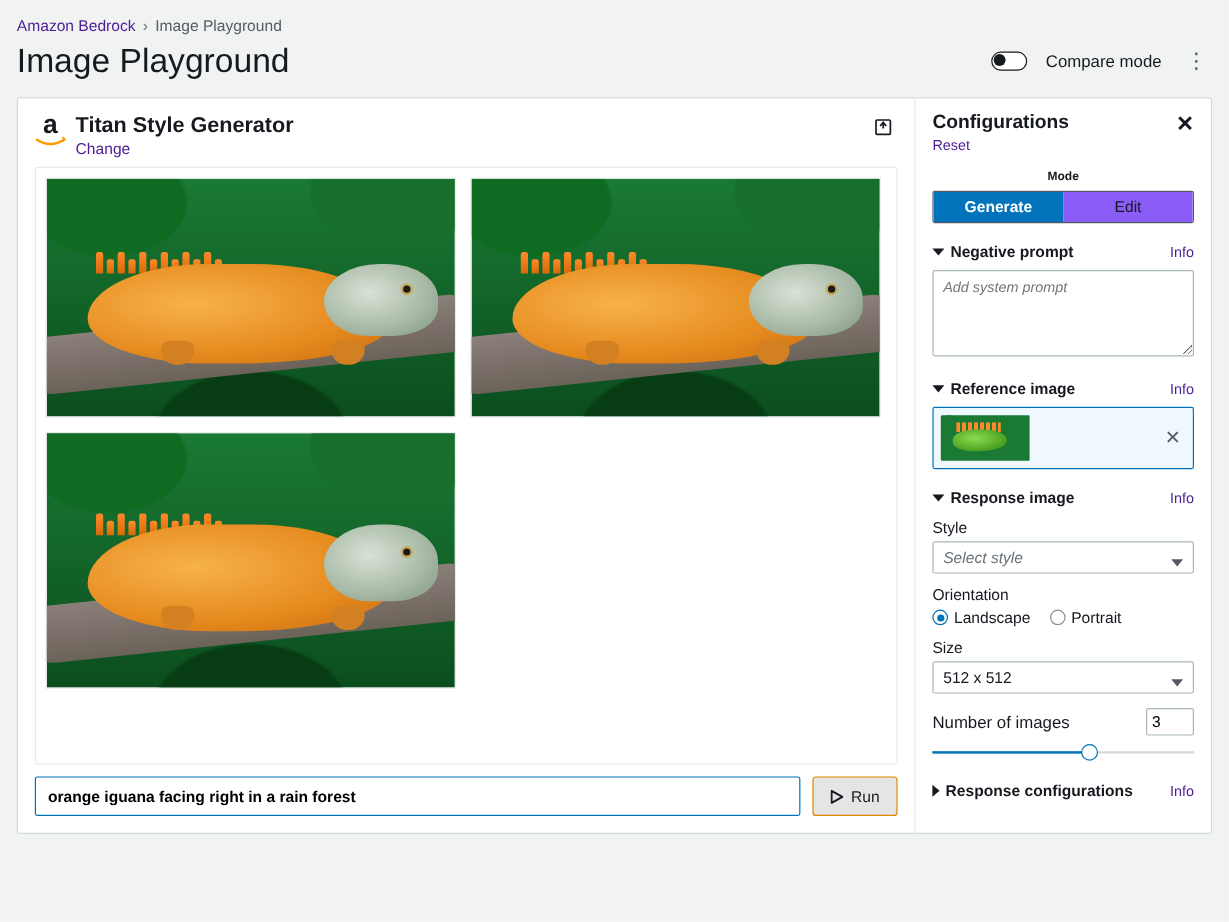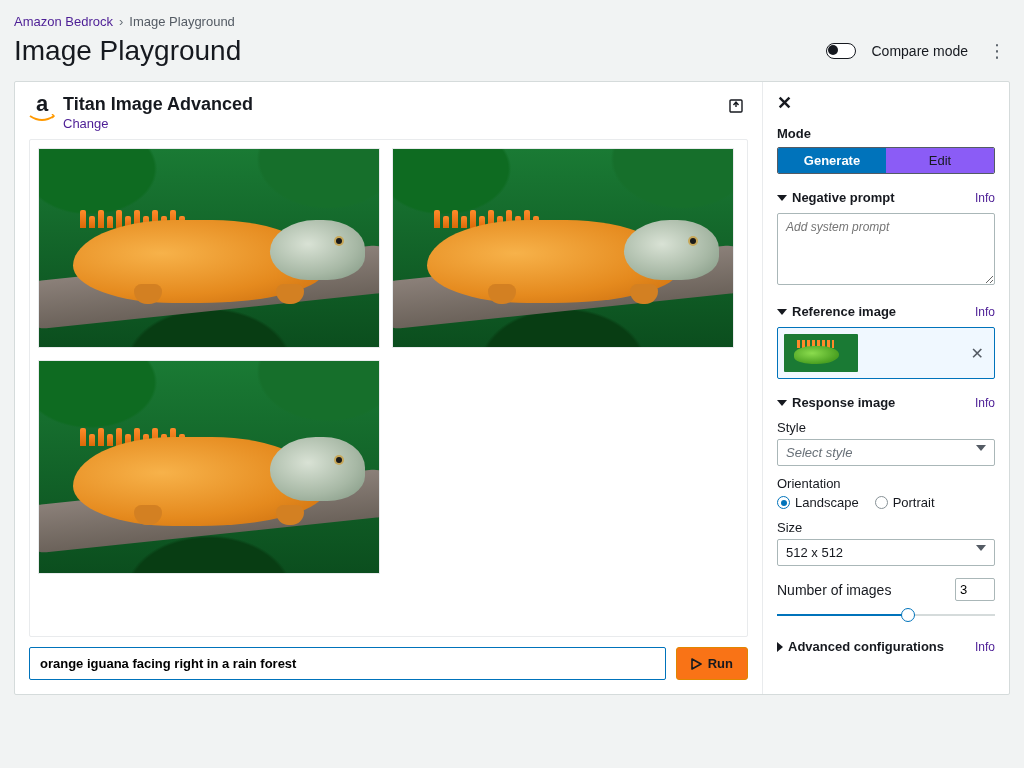--- a/index.html
+++ b/index.html
@@ -64,30 +64,30 @@
   .spikes { position:absolute; left:12%; right:26%; bottom:60%; height:20px; display:flex; gap:3px; align-items:flex-end;}
   .spikes span { width:6px; background:linear-gradient(180deg,#ff8a2a,#d96a08); border-radius:2px 2px 0 0; }
   .spikes span:nth-child(odd){height:18px;} .spikes span:nth-child(even){height:12px;}
   .legs { position:absolute; bottom:14%; left:28%; width:50%; height:18%; }
   .legs span { position:absolute; width:28px; height:20px; background:#d38022; border-radius:8px 8px 14px 14px; }
   .legs span:nth-child(1){left:0;} .legs span:nth-child(2){right:0;}
 
   
   .prompt-row { display:flex; gap:10px; margin-top:10px; }
   .prompt-input { flex:1; border:1px solid #0073bb; border-radius:2px; padding:8px 10px; font-size:13px; outline:none;font-weight:bold; }
-  .run-btn { background:#f97316; border:1px solid #e08700; color:#16191f; font-weight:700; padding:6px 14px; border-radius:3px; display:flex; align-items:center; gap:6px; cursor:pointer; font-size:13px;}
+  .run-btn { background:#e5e5e5; border:1px solid #e08700; color:#16191f; font-weight:400; padding:6px 14px; border-radius:3px; display:flex; align-items:center; gap:6px; cursor:pointer; font-size:13px;}
   .run-btn svg { display:block; }
 
   
   .cfg-header { display:flex; align-items:flex-start; justify-content:space-between; }
   .cfg-title { font-size:16px; font-weight:700; }
   .cfg-close { font-size:18px; font-weight:700; cursor:pointer; line-height:1; }
   .cfg-reset { font-size:12px; }
 
-  .cfg-section-label { font-size:13px; font-weight:700; margin-top:14px; margin-bottom:6px;}
+  .cfg-section-label { font-size:10px; font-weight:700; margin-top:14px; margin-bottom:6px;text-align:center;}
   .segmented { display:flex; border:1px solid #545b64; border-radius:2px; overflow:hidden; }
   .segmented div { flex:1; text-align:center; padding:5px 0; font-size:13px; cursor:pointer; }
   .segmented .active { background:#0073bb; color:#fff; font-weight:600;}
   .segmented .inactive { background:#8b5cf6; }
 
   .collapsible { margin-top:16px; }
   .collapsible-head { display:flex; align-items:center; justify-content:space-between; cursor:pointer; }
   .collapsible-head .lft { display:flex; align-items:center; gap:5px; font-weight:700; font-size:13px;}
   .tri { width:0;height:0;border-left:5px solid transparent;border-right:5px solid transparent;border-top:6px solid #16191f; }
   .tri-right { width:0;height:0;border-top:5px solid transparent;border-bottom:5px solid transparent;border-left:6px solid #16191f; }
@@ -97,21 +97,21 @@
 
   .ref-box { border:1px solid #0073bb; background:#f0f8ff; border-radius:2px; margin-top:8px; padding:6px; display:flex; align-items:center; gap:6px; position:relative;}
   .ref-thumb { width:74px; height:38px; background:#1a7a34; position:relative; overflow:hidden; border-radius:1px;}
   .ref-thumb .mini-body { position:absolute; left:14%; bottom:20%; width:60%; height:48%; background:radial-gradient(ellipse at 40% 40%, #8bdc4e 0%, #4aa021 70%); border-radius:45% 45% 50% 40%;}
   .ref-thumb .mini-spikes{position:absolute; left:18%; bottom:62%; width:50%; height:8px; background:repeating-linear-gradient(90deg,#ff8a2a 0 3px,transparent 3px 5px);}
   .ref-check { width:14px; height:14px; border:2px solid #1d8102; border-radius:50%; display:flex; align-items:center; justify-content:center; position:absolute; top:6px; left:6px; background:#fff;}
   .ref-check::after{content:""; width:6px; height:3px; border-left:2px solid #1d8102; border-bottom:2px solid #1d8102; transform:rotate(-45deg) translate(0,-1px);}
   .ref-remove { margin-left:auto; font-size:16px; color:#545b64; cursor:pointer; padding:2px 4px;}
 
   .field-label { font-size:13px; margin-top:10px; margin-bottom:4px; display:block;}
-  .select { width:100%; border:1px solid #aab7b8; border-radius:2px; padding:5px 8px; font-size:13px; display:flex; justify-content:space-between; align-items:flex-start; cursor:pointer; background:#fff;}
+  .select { width:100%; border:1px solid #aab7b8; border-radius:2px; padding:5px 8px; font-size:13px; display:flex; justify-content:space-between; align-items:flex-end; cursor:pointer; background:#fff;}
   .select .ph { color:#687078; font-style:italic; }
   .select .caret { width:0;height:0;border-left:5px solid transparent;border-right:5px solid transparent;border-top:6px solid #545b64;}
 
   .radio-row { display:flex; gap:16px; margin-top:4px;}
   .radio-item { display:flex; align-items:center; gap:5px; font-size:13px; cursor:pointer;}
   .radio { width:13px; height:13px; border:1.5px solid #0073bb; border-radius:50%; display:inline-flex; align-items:center; justify-content:center;}
   .radio.unchecked { border-color:#879196; }
   .radio .dot { width:6px; height:6px; background:#0073bb; border-radius:50%;}
 
   .num-row { display:flex; align-items:center; justify-content:space-between; margin-top:12px;}
@@ -148,21 +148,21 @@
         <div class="brand-logo">
           <span class="brand-a">a</span>
           <span class="brand-smile">
               <svg viewBox="0 0 26 8">
                 <path d="M1 2 Q13 10 25 2" stroke="#ff9900" stroke-width="2" fill="none"></path>
                 <path d="M23 0 L25 2 L23 4" stroke="#ff9900" stroke-width="1.4" fill="none"></path>
               </svg>
             </span>
         </div>
         <div>
-          <div class="model-title">Titan Image Advanced</div>
+          <div class="model-title">Titan Style Generator</div>
           <a class="model-change">Change</a>
         </div>
         <span class="model-action">
           <svg width="16" height="16" viewBox="0 0 16 16" fill="none" stroke="#16191f" stroke-width="1.4">
               <rect x="2" y="2" width="12" height="12" rx="1"></rect>
               <path d="M8 4v5M5.5 7L8 4l2.5 3"></path>
             </svg>
         </span>
       </div>
 
@@ -252,20 +252,24 @@
           <svg width="11" height="12" viewBox="0 0 11 12">
               <path d="M1 1 L10 6 L1 11 Z" fill="none" stroke="#16191f" stroke-width="1.6" stroke-linejoin="round"></path>
             </svg>
           <span>Run</span>
         </button>
       </div>
     </div>
 
     <div class="right-pane">
       <div class="cfg-header">
+        <div>
+          <div class="cfg-title">Configurations</div>
+          <a class="cfg-reset">Reset</a>
+        </div>
         <span class="cfg-close">✕</span>
       </div>
 
       <div class="cfg-section-label">Mode</div>
       <div class="segmented">
         <div class="active">Generate</div>
         <div class="inactive">Edit</div>
       </div>
 
       <div class="collapsible">
@@ -340,20 +344,20 @@
           <div class="slider-track"></div>
             <div class="slider-fill"></div>
             <div class="slider-thumb"></div>
         </div>
       </div>
 
       <div class="collapsible">
         <div class="collapsible-head">
           <div class="lft">
               <span class="tri-right"></span>
-              <span>Advanced configurations</span>
+              <span>Response configurations</span>
             </div>
           <a class="info-link">Info</a>
         </div>
       </div>
     </div>
   </div>
 </div>
 
 </body></html>

